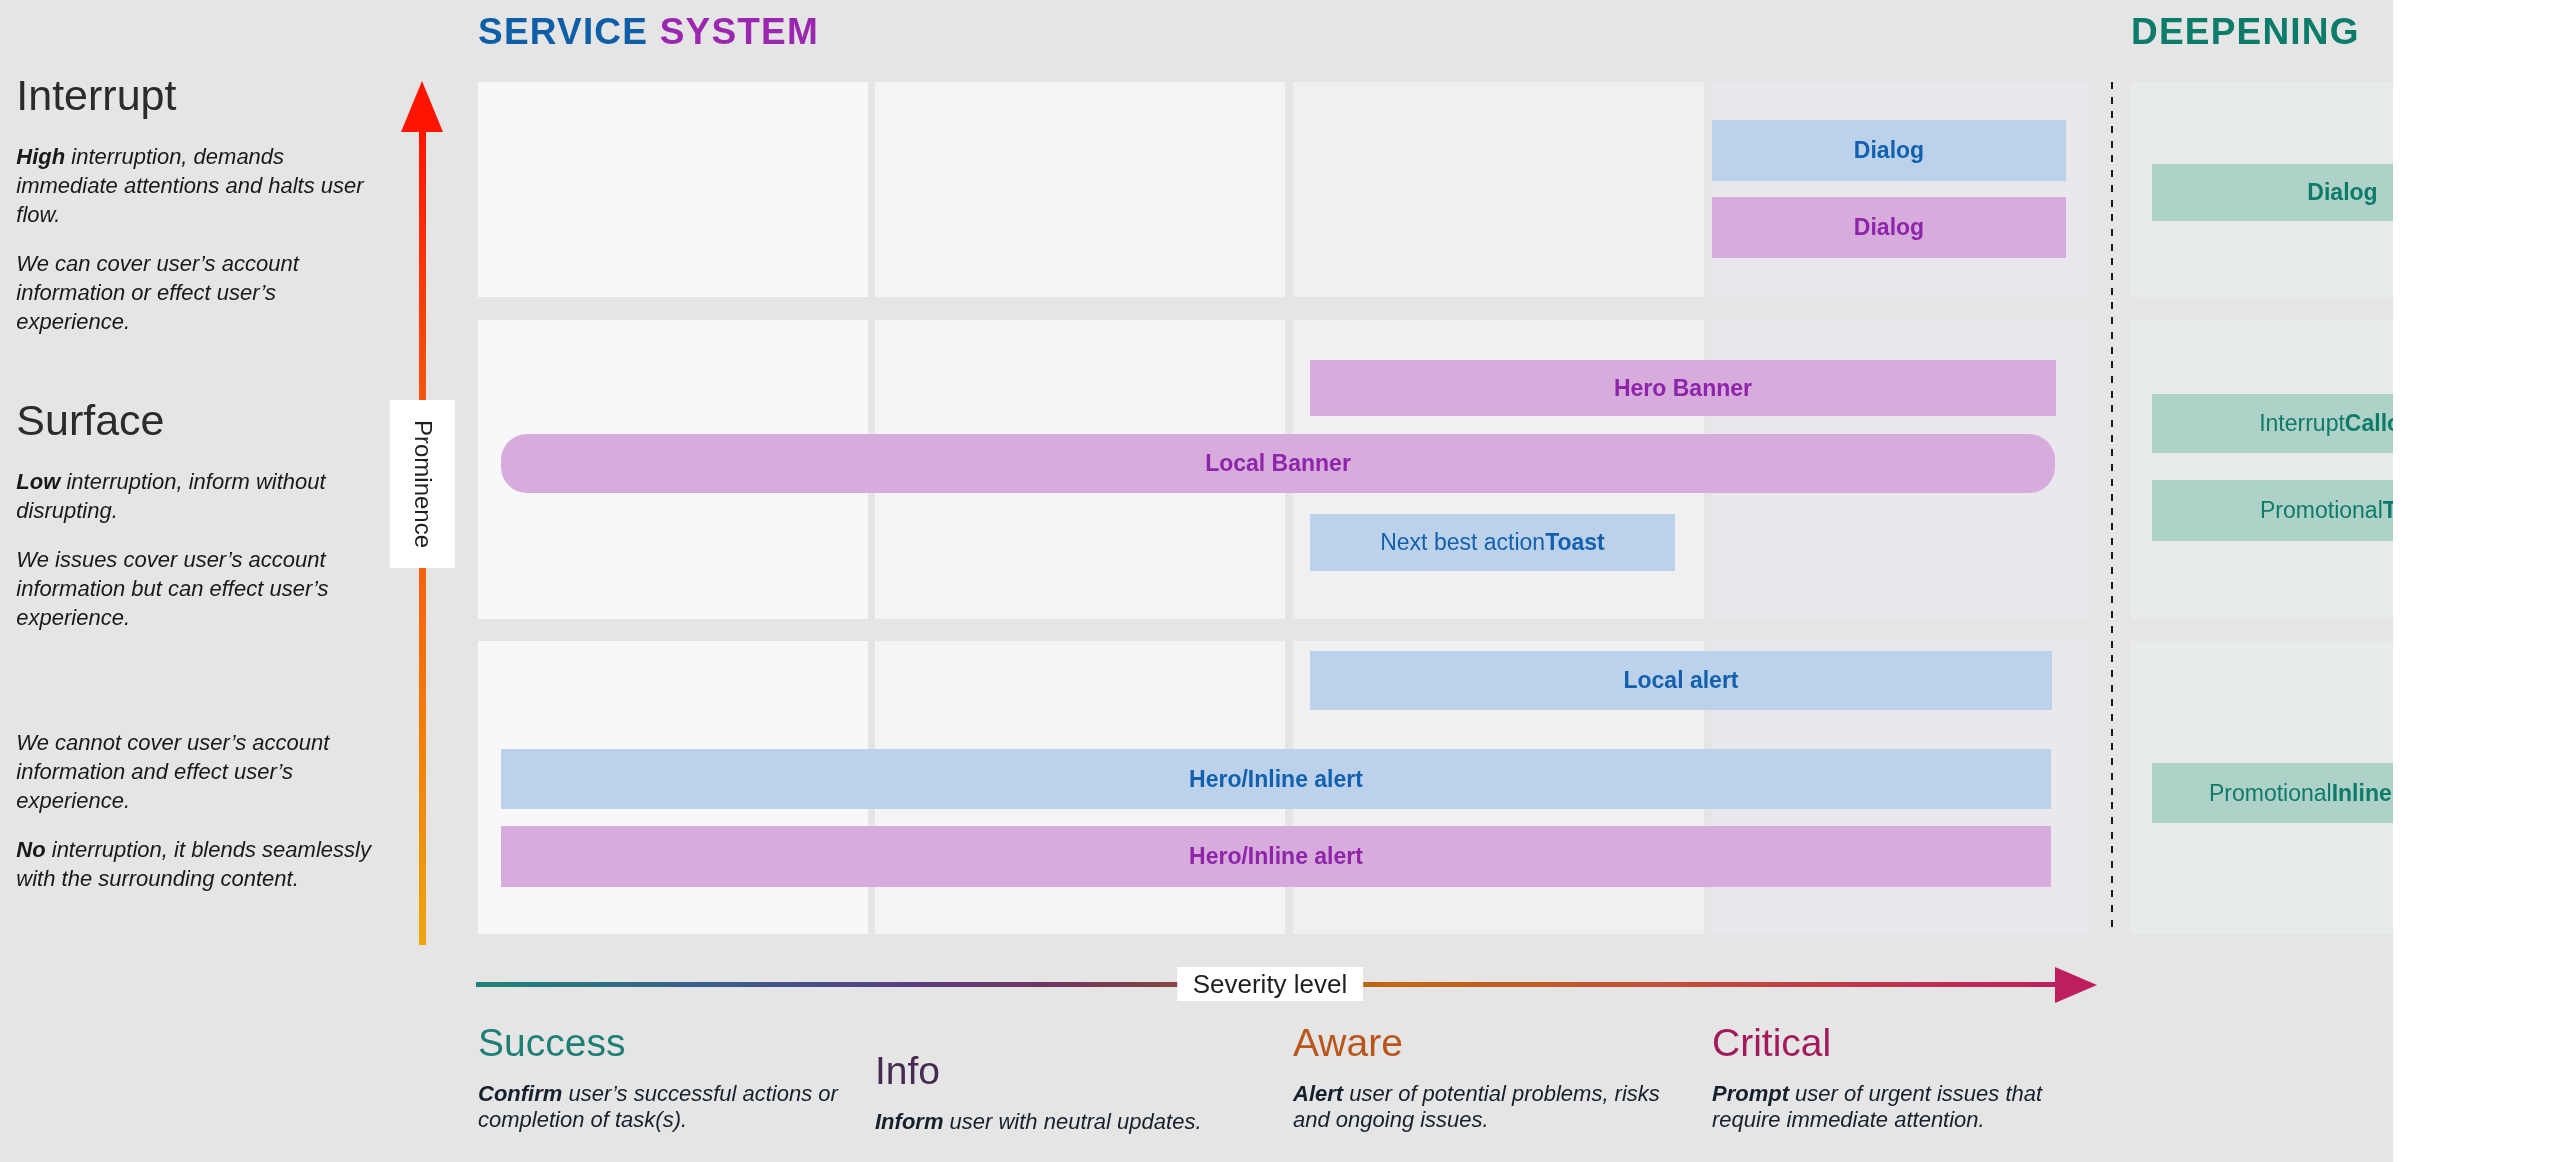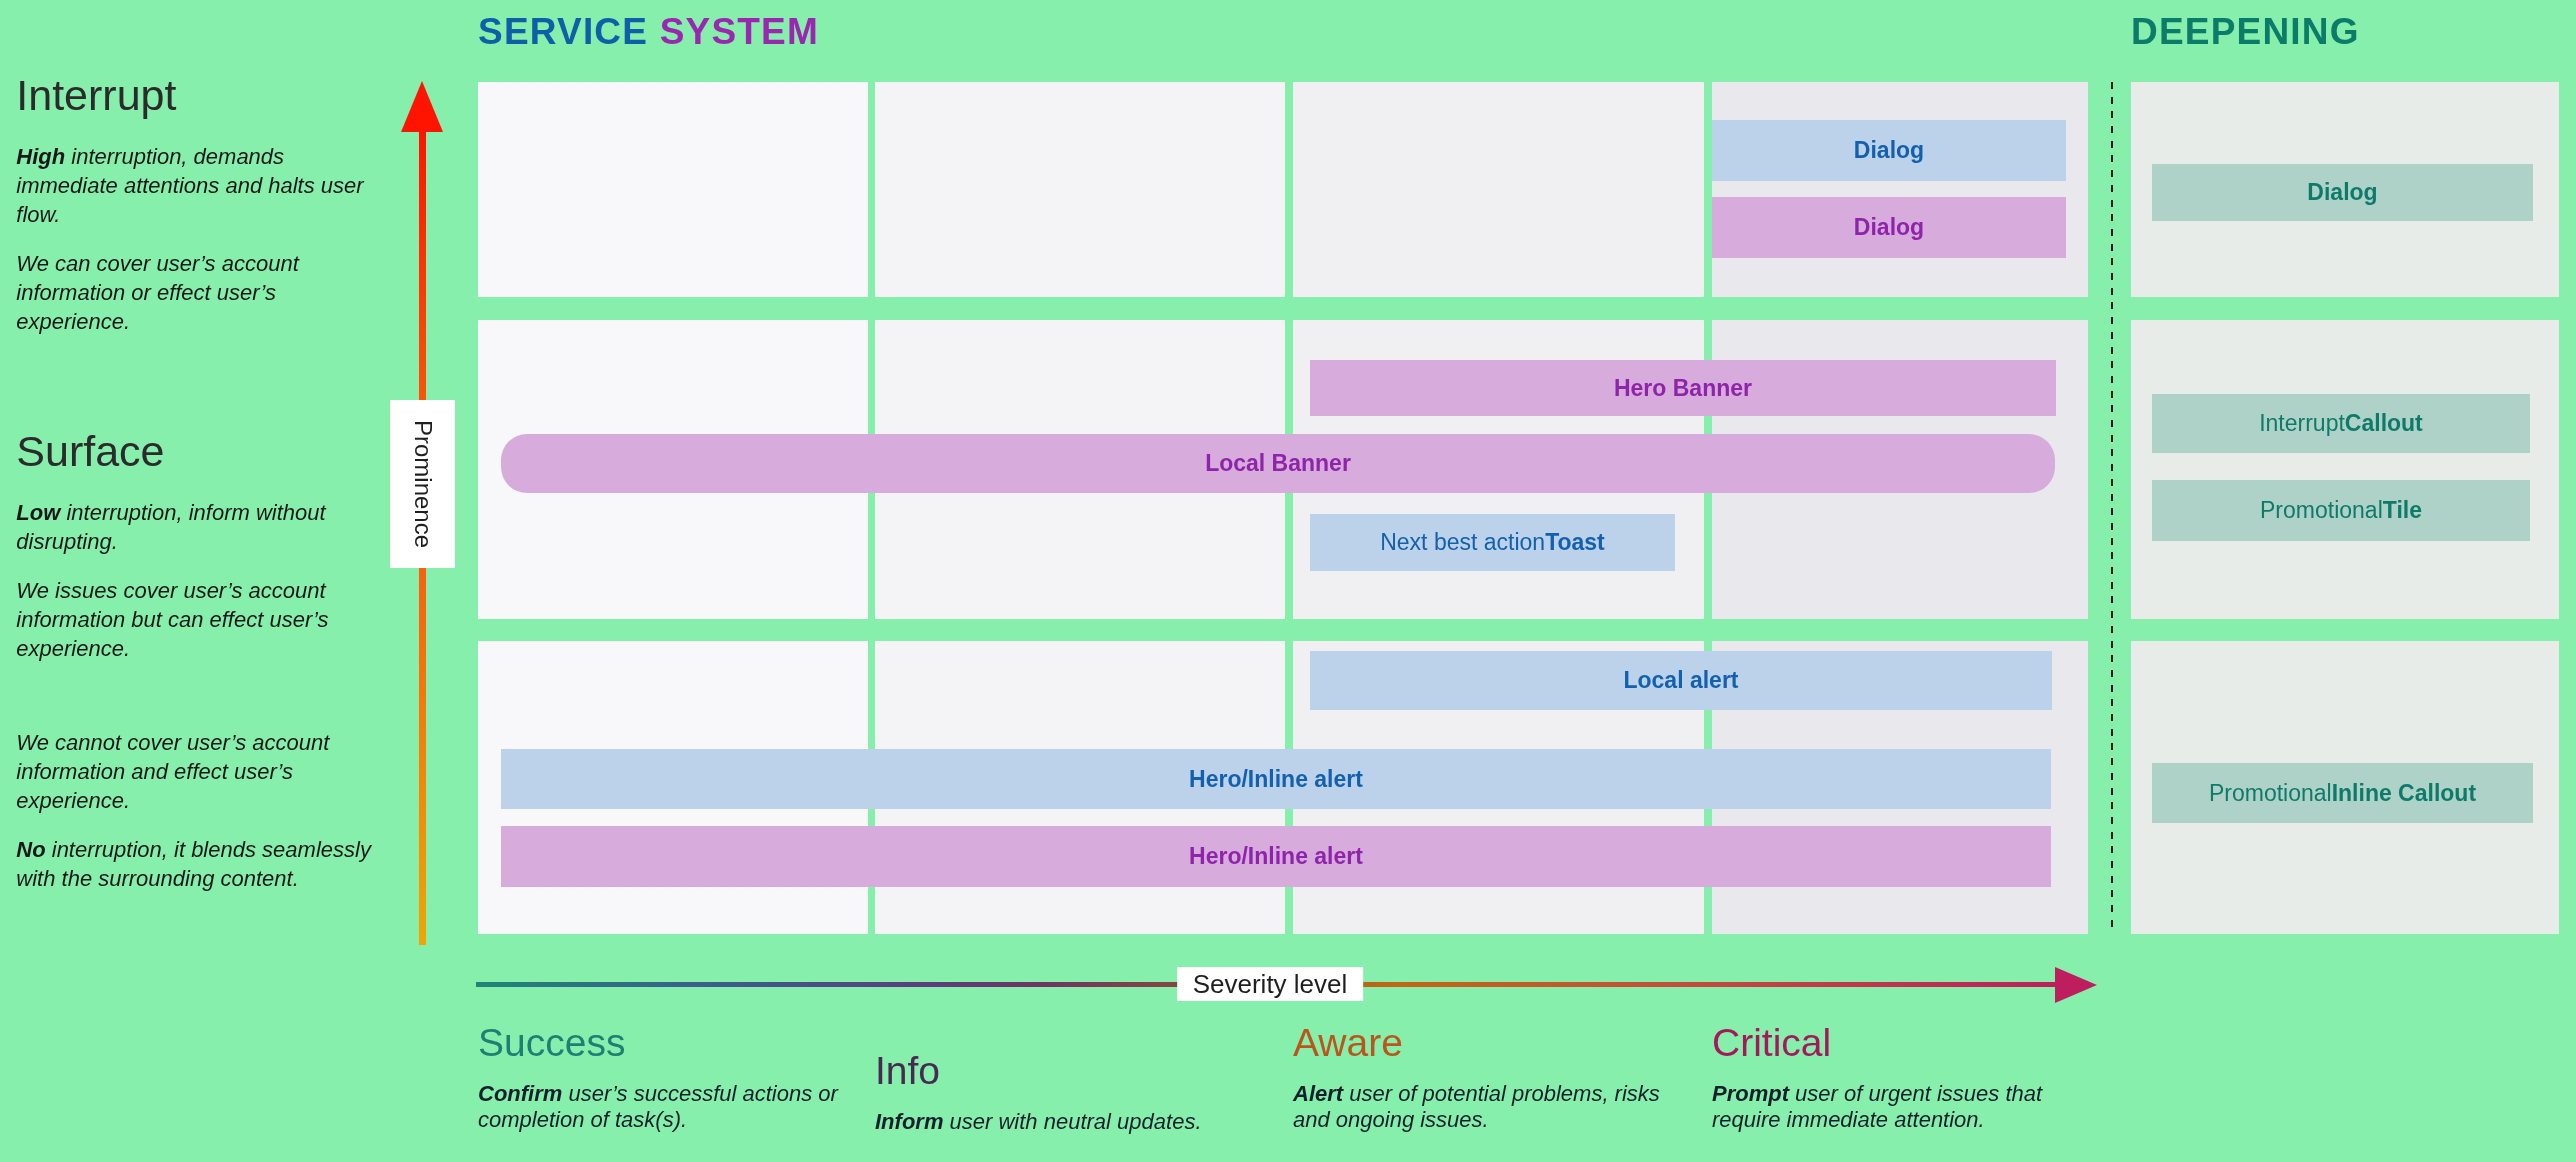--- a/index.html
+++ b/index.html
@@ -1,27 +1,27 @@
 <!DOCTYPE html>
 <html style="font-size:12.4px"><head>
 <meta charset="utf-8">
 <style>
   html,body{margin:0;padding:0;background:#ffffff;}
   .canvas{
-    position:relative;width:2576px;height:1162px;background:#86efac;overflow:hidden;
+    position:relative;width:2393px;height:1162px;background:#e5e5e5;overflow:hidden;
     font-family:"Liberation Sans",sans-serif;color:#222;
   }
   
   .hdr{position:absolute;top:11px;font-size:37px;font-weight:bold;letter-spacing:1.2px;}
   .hdr-service{left:478px;}
   .hdr-deepening{left:2131px;}
   
   .level{position:absolute;left:16.3px;width:365px;}
   .lvl-interrupt{top:71px;}
-  .lvl-surface{top:427px;}
+  .lvl-surface{top:396px;}
   .lvl-inline{top:728px;}
   .level h2{margin:0 0 23px 0;font-size:43px;font-weight:400;color:#2b2b2b;line-height:1.12;}
   .level p{margin:0 0 20px 0;font-size:22px;line-height:29px;font-style:italic;color:#191919;}
   .level p .lead{font-weight:bold;}
   
   .cell,.dband{position:absolute;}
   
   .divider{position:absolute;left:2111px;top:82px;width:2.3px;height:853px;
     background:repeating-linear-gradient(to bottom,#1a1a1a 0 7px,transparent 7px 14.7px);}
   

